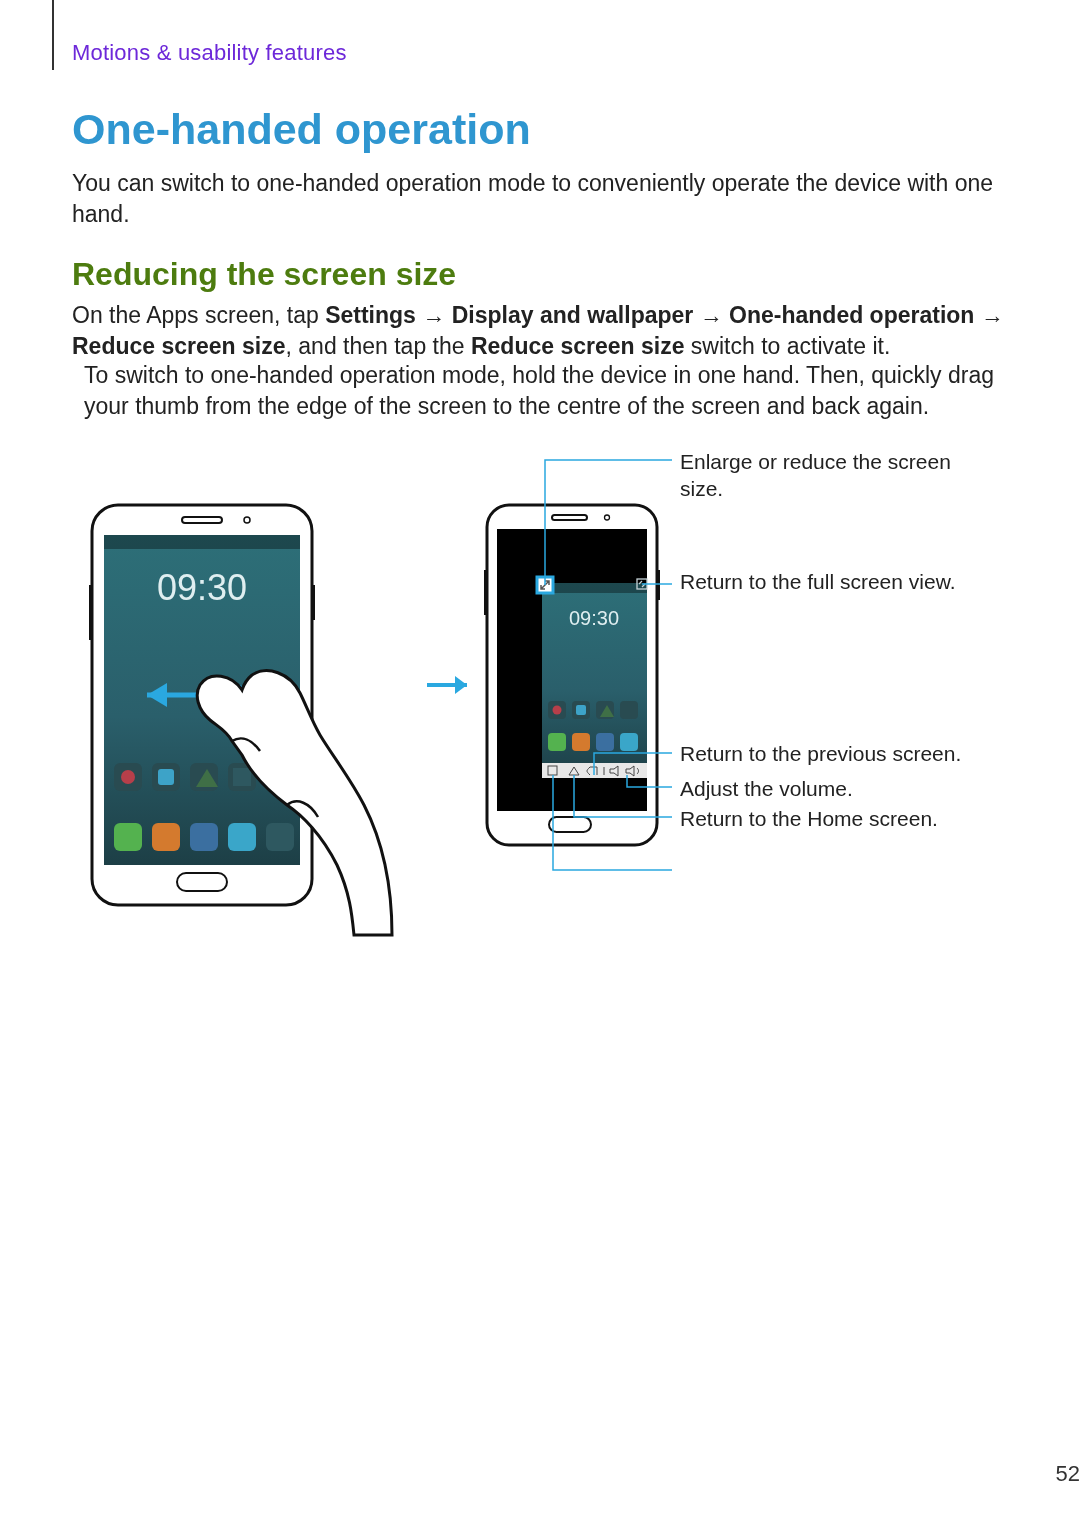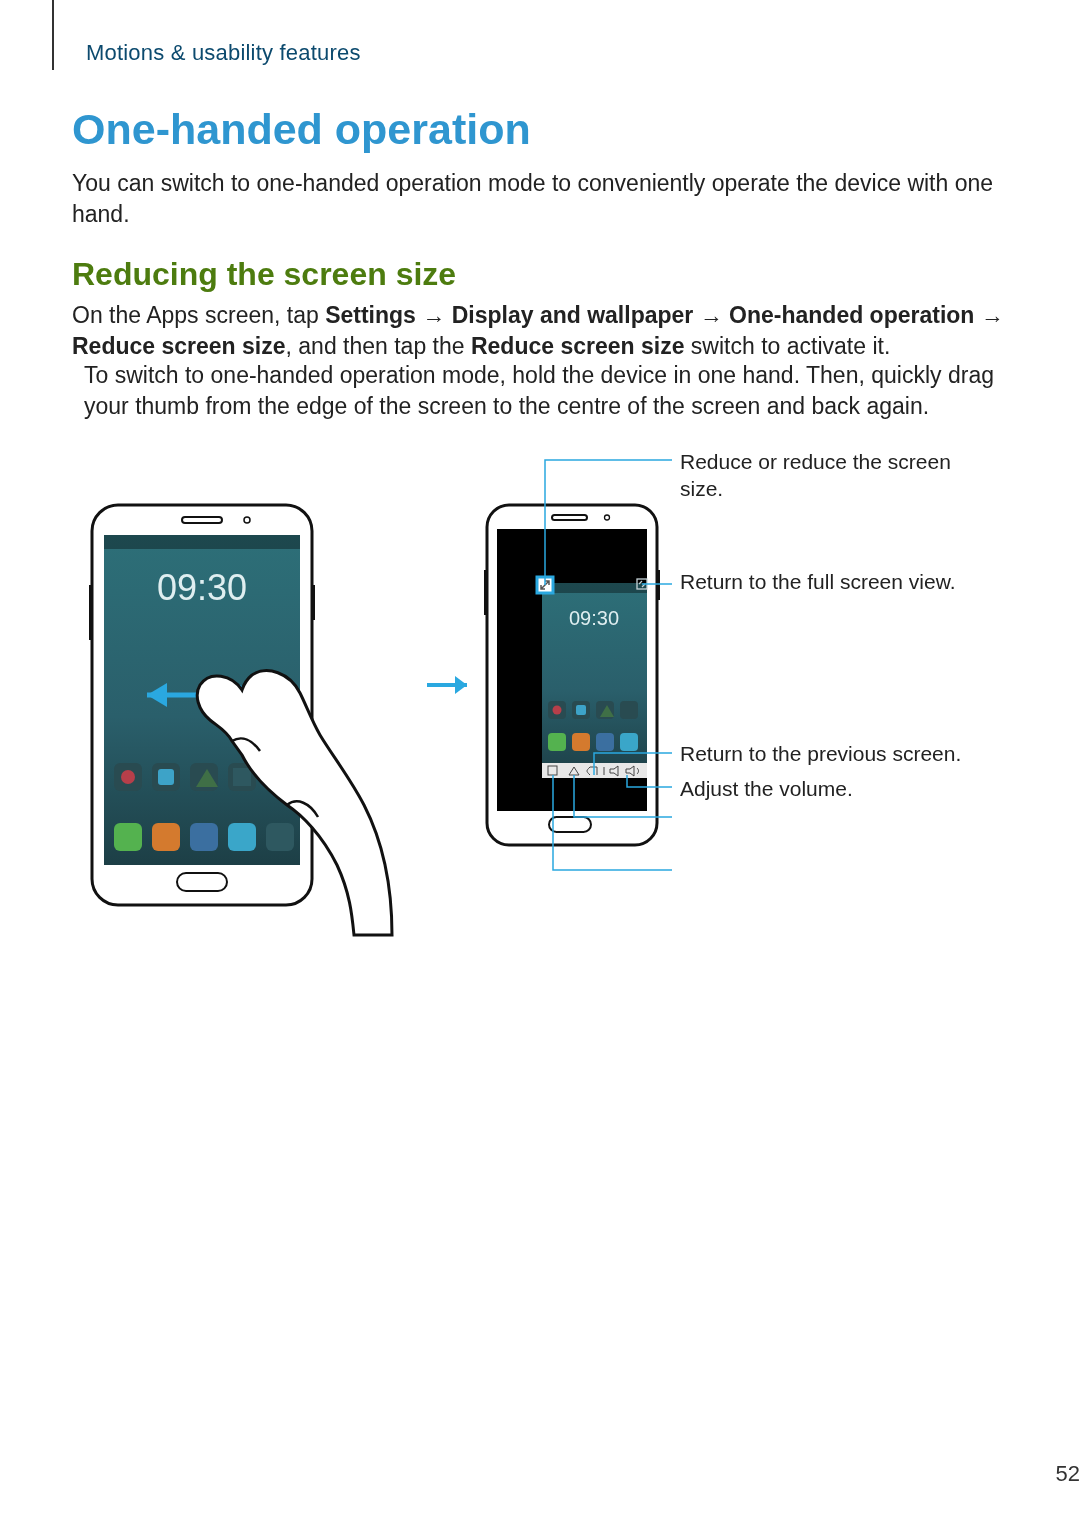--- a/index.html
+++ b/index.html
@@ -18,24 +18,24 @@
   .side-rule {
     position: absolute;
     left: 52px;
     top: 0;
     width: 0;
     height: 70px;
     border-left: 2px solid #333;
   }
   .running-head {
     position: absolute;
-    left: 86px;
+    left: 72px;
     top: 40px;
     font-size: 22px;
-    color: #0c4a6e;
+    color: #6d28d9;
     letter-spacing: 0.2px;
   }
   .h1 {
     position: absolute;
     left: 72px;
     top: 105px;
     font-size: 43px;
     font-weight: 700;
     color: #2f96d0;
   }
@@ -126,24 +126,25 @@
   <div class="h2">Reducing the screen size</div>
 
   <div class="body2">
     <span>On the Apps screen, tap </span><span class="b">Settings</span><span> → </span><span class="b">Display and wallpaper</span><span> → </span><span class="b">One-handed operation</span><span> → </span><span class="b">Reduce screen size</span><span>, and then tap the </span><span class="b">Reduce screen size</span><span> switch to activate it.</span>
   </div>
 
   <div class="body3">To switch to one-handed operation mode, hold the device in one hand. Then, quickly drag your thumb from the edge of the screen to the centre of the screen and back again.</div>
 
   <div class="figure">
 
-    <div class="callout co-enlarge">Reduce or reduce the screen size.</div>
+    <div class="callout co-enlarge">Enlarge or reduce the screen size.</div>
     <div class="callout co-full">Return to the full screen view.</div>
     <div class="callout co-vol">Adjust the volume.</div>
     <div class="callout co-prev">Return to the previous screen.</div>
+    <div class="callout co-home">Return to the Home screen.</div>
 
     <svg class="fig-svg" width="936" height="500" viewBox="0 0 936 500">
 
       <g transform="translate(20,65)">
 
         <rect x="0" y="0" width="220" height="400" rx="26" ry="26" fill="#fff" stroke="#111" stroke-width="3"></rect>
 
         <rect x="90" y="12" width="40" height="6" rx="3" fill="none" stroke="#111" stroke-width="2"></rect>
         <circle cx="155" cy="15" r="3" fill="none" stroke="#111" stroke-width="1.5"></circle>
 

